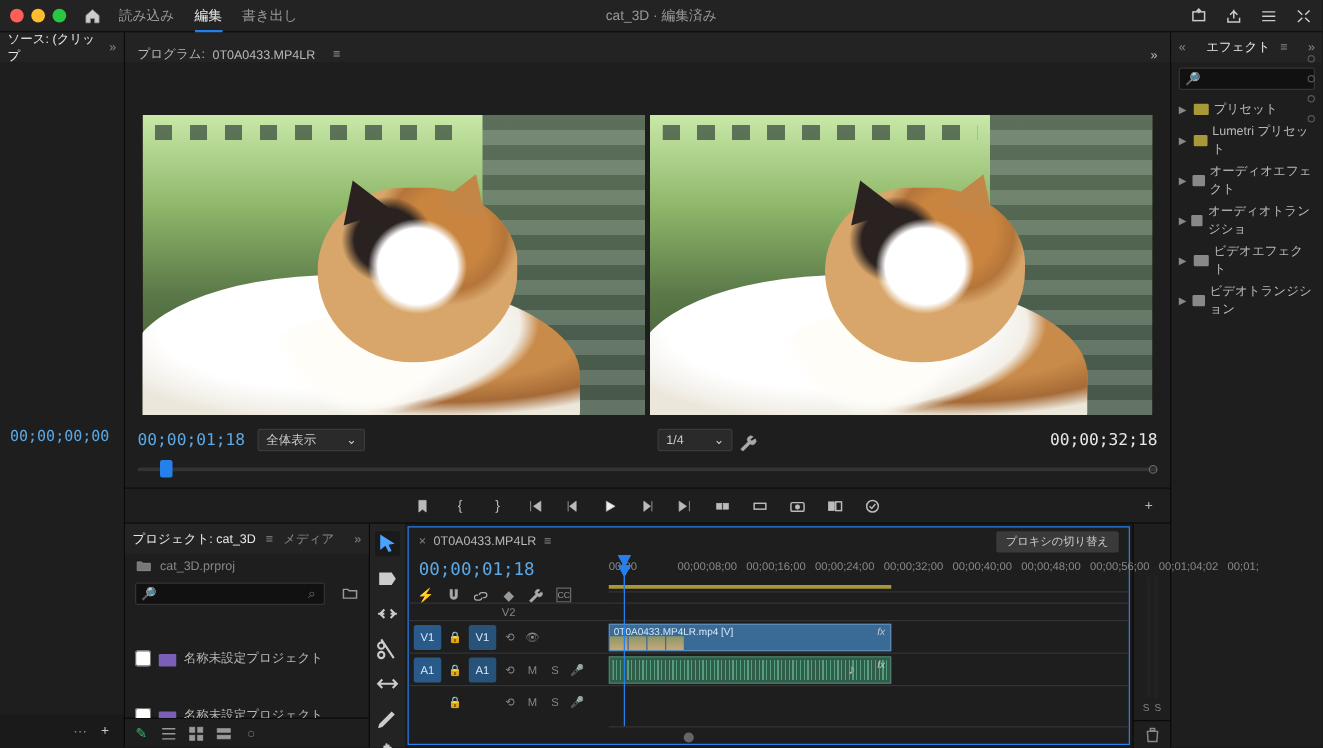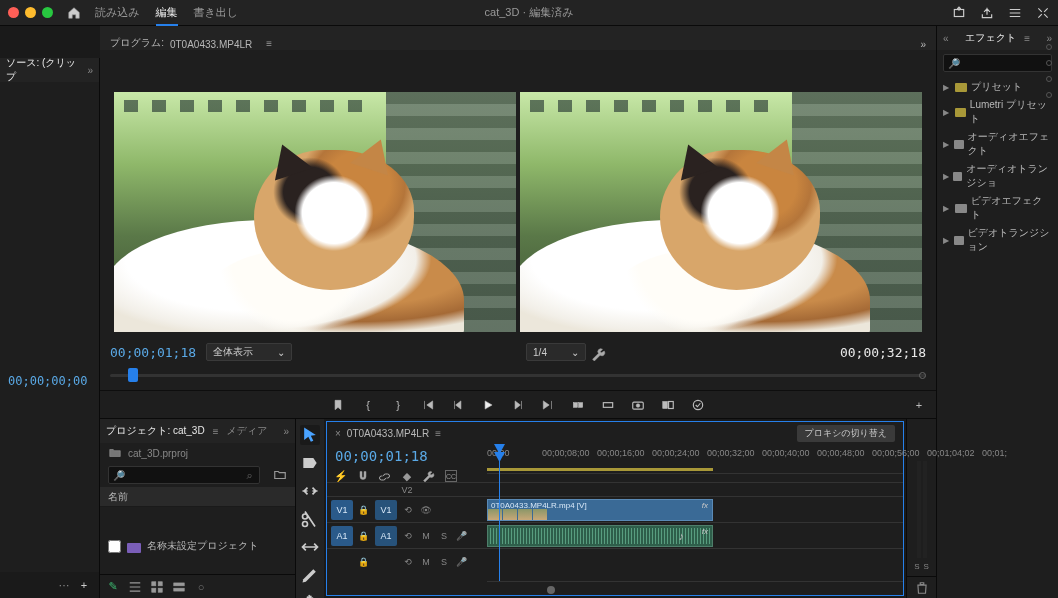--- a/index.html
+++ b/index.html
@@ -12,21 +12,21 @@
 .tl-green { background: #28c840; }
 .top-tabs { display: flex; gap: 16px; align-items: center; }
 .top-tabs .tab { color: #999; cursor: pointer; }
 .top-tabs .tab.active { color: #e8e8e8; border-bottom: 2px solid #2680eb; padding-bottom: 4px; margin-bottom: -6px; }
 .top-title { position: absolute; left: 50%; transform: translateX(-50%); color: #999; }
 .top-right { margin-left: auto; display: flex; gap: 14px; align-items: center; }
 .icon { width: 14px; height: 14px; display: inline-flex; align-items: center; justify-content: center; color: #999; }
 .icon svg { width: 14px; height: 14px; stroke: currentColor; fill: currentColor; }
 
 .workspace { flex: 1; display: flex; min-height: 0; }
-.left-col { width: 100px; display: flex; flex-direction: column; border-right: 1px solid #0a0a0a; margin-top: 32px; }
+.left-col { width: 100px; display: flex; flex-direction: column; border-right: 1px solid #0a0a0a; }
 .source-panel { flex: 1; background: #1e1e1e; }
 .panel-tabs { height: 24px; background: #232323; display: flex; align-items: center; padding: 0 6px; gap: 8px; font-size: 10px; }
 .panel-tabs .ptab { color: #e8e8e8; }
 .panel-tabs .chev { margin-left: auto; color: #888; }
 .source-tc { padding: 12px 8px; color: #5aa9e6; font-family: monospace; font-size: 12px; margin-top: 280px; }
 .source-bottom { height: 26px; display: flex; align-items: center; justify-content: flex-end; padding: 0 8px; gap: 6px; }
 
 .center-col { flex: 1; display: flex; flex-direction: column; min-width: 0; }
 .program-panel { background: #1e1e1e; display: flex; flex-direction: column; }
 .program-tabs { height: 24px; background: #232323; display: flex; align-items: flex-end; padding: 0 10px; font-size: 10px; gap: 6px; }
@@ -326,21 +326,20 @@
         </div>
         <div class="proj-search">
           <input type="text" placeholder="🔎" style="">
           <span class="icon" style="margin-left:-20px;color:#666;">⌕</span>
           <span class="icon" style="margin-left:14px;">
               <svg viewBox="0 0 24 24">
                 <path d="M3 6h6l2 2h10v10H3z" fill="none" stroke="#999" stroke-width="2"></path>
               </svg>
             </span>
         </div>
-        <div class="proj-header">名前</div>
         <div class="proj-list">
           <div class="proj-item">
             <input type="checkbox" style="accent-color: rgb(85, 85, 85);">
             <span class="bin-icon"></span>
             <span>名称未設定プロジェクト</span>
           </div>
           <div class="proj-item">
             <input type="checkbox" style="accent-color: rgb(85, 85, 85);">
             <span class="bin-icon"></span>
             <span>名称未設定プロジェクト</span>

